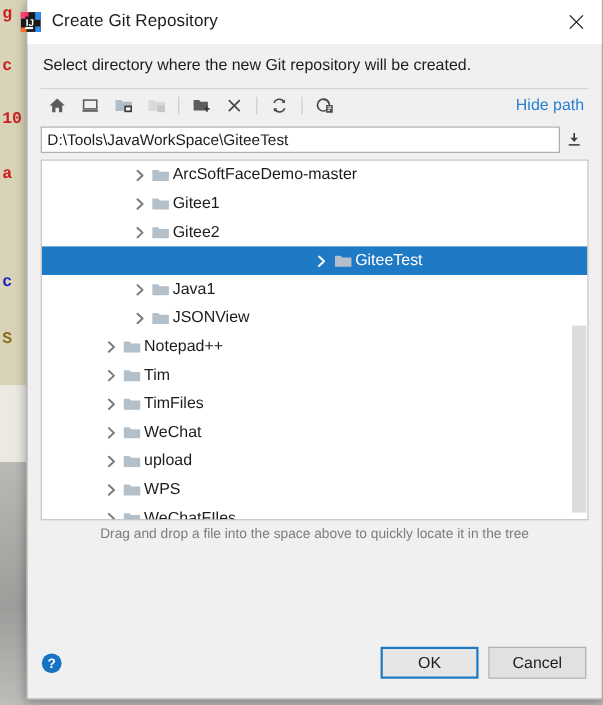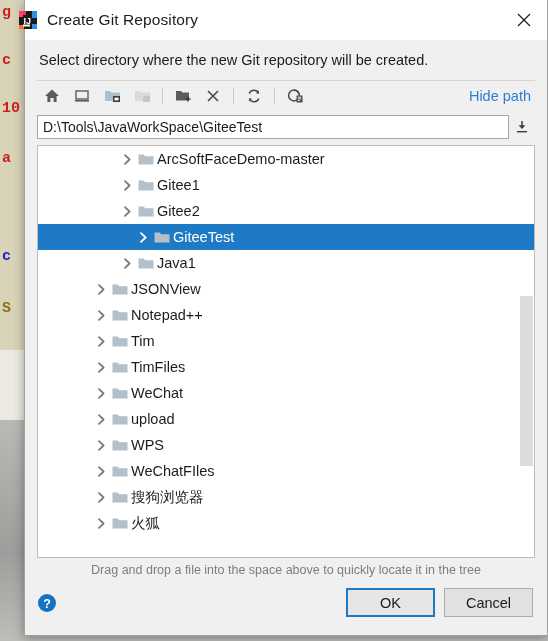--- a/index.html
+++ b/index.html
@@ -158,21 +158,21 @@
   }
   #path-drop {
     width: 26px; height: 24px;
     display: flex; align-items: center; justify-content: center;
     cursor: pointer;
   }
 
   
   #tree-wrap {
     position: relative;
-    height: 413px;
+    height: 328px;
     margin-top: 6px;
     border: 1px solid #bdbdbd;
     background: #ffffff;
     overflow: hidden;
     box-sizing: border-box;
   }
   .tree-row {
     height: 26px;
     display: flex;
     align-items: center;
@@ -410,21 +410,21 @@
                 <path d="M2 1.2 L6.6 5.5 L2 9.8" fill="none" stroke="currentColor" stroke-width="1.8" stroke-linecap="round" stroke-linejoin="round"></path>
               </svg>
             </span>
             <span class="folder-ico">
               <svg width="16" height="13" viewBox="0 0 16 13">
                 <path d="M0.5 1.5 h5.2 l1.5 1.7 H15.5 V11.5 H0.5 Z" fill="#b3bfc9"></path>
               </svg>
             </span>
             <span class="row-label">Gitee2</span>
           </div>
-          <div class="tree-row selected" style="padding-left: 96px;">
+          <div class="tree-row selected" style="padding-left: 96px; justify-content: center;">
             <span class="arrow" style="color: rgb(255, 255, 255);">
               <svg width="9" height="11" viewBox="0 0 9 11">
                 <path d="M2 1.2 L6.6 5.5 L2 9.8" fill="none" stroke="currentColor" stroke-width="1.8" stroke-linecap="round" stroke-linejoin="round"></path>
               </svg>
             </span>
             <span class="folder-ico">
               <svg width="16" height="13" viewBox="0 0 16 13">
                 <path d="M0.5 1.5 h5.2 l1.5 1.7 H15.5 V11.5 H0.5 Z" fill="#b3bfc9"></path>
               </svg>
             </span>
@@ -436,21 +436,21 @@
                 <path d="M2 1.2 L6.6 5.5 L2 9.8" fill="none" stroke="currentColor" stroke-width="1.8" stroke-linecap="round" stroke-linejoin="round"></path>
               </svg>
             </span>
             <span class="folder-ico">
               <svg width="16" height="13" viewBox="0 0 16 13">
                 <path d="M0.5 1.5 h5.2 l1.5 1.7 H15.5 V11.5 H0.5 Z" fill="#b3bfc9"></path>
               </svg>
             </span>
             <span class="row-label">Java1</span>
           </div>
-          <div class="tree-row" style="padding-left: 54px; text-align: right;">
+          <div class="tree-row" style="padding-left: 80px; text-align: right;">
             <span class="arrow" style="color: rgb(122, 122, 122);">
               <svg width="9" height="11" viewBox="0 0 9 11">
                 <path d="M2 1.2 L6.6 5.5 L2 9.8" fill="none" stroke="currentColor" stroke-width="1.8" stroke-linecap="round" stroke-linejoin="round"></path>
               </svg>
             </span>
             <span class="folder-ico">
               <svg width="16" height="13" viewBox="0 0 16 13">
                 <path d="M0.5 1.5 h5.2 l1.5 1.7 H15.5 V11.5 H0.5 Z" fill="#b3bfc9"></path>
               </svg>
             </span>

